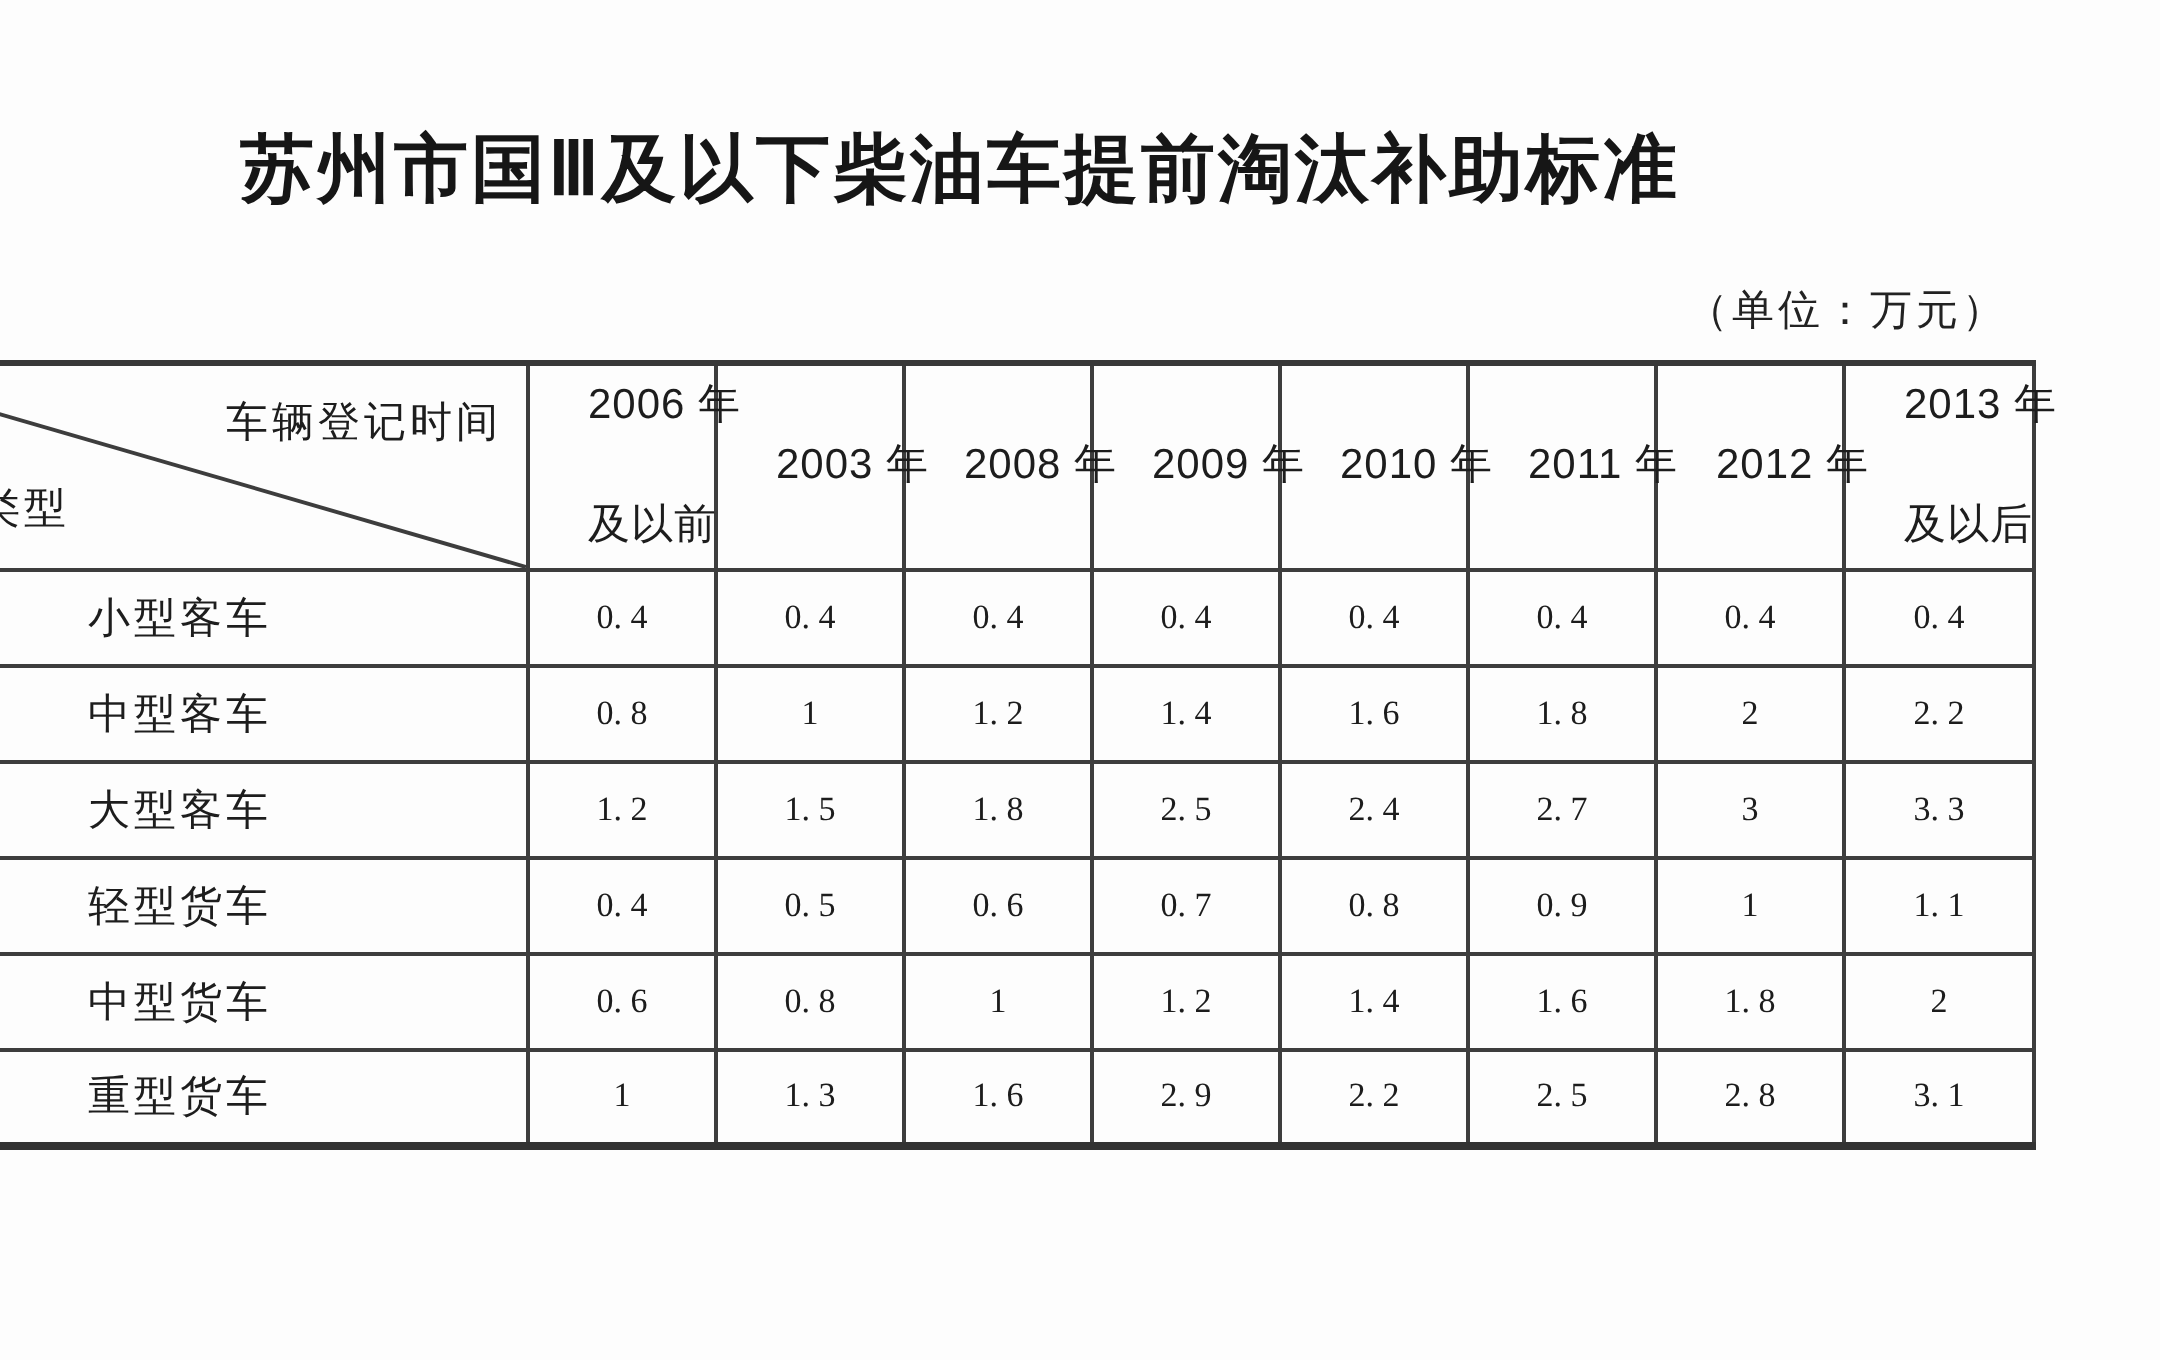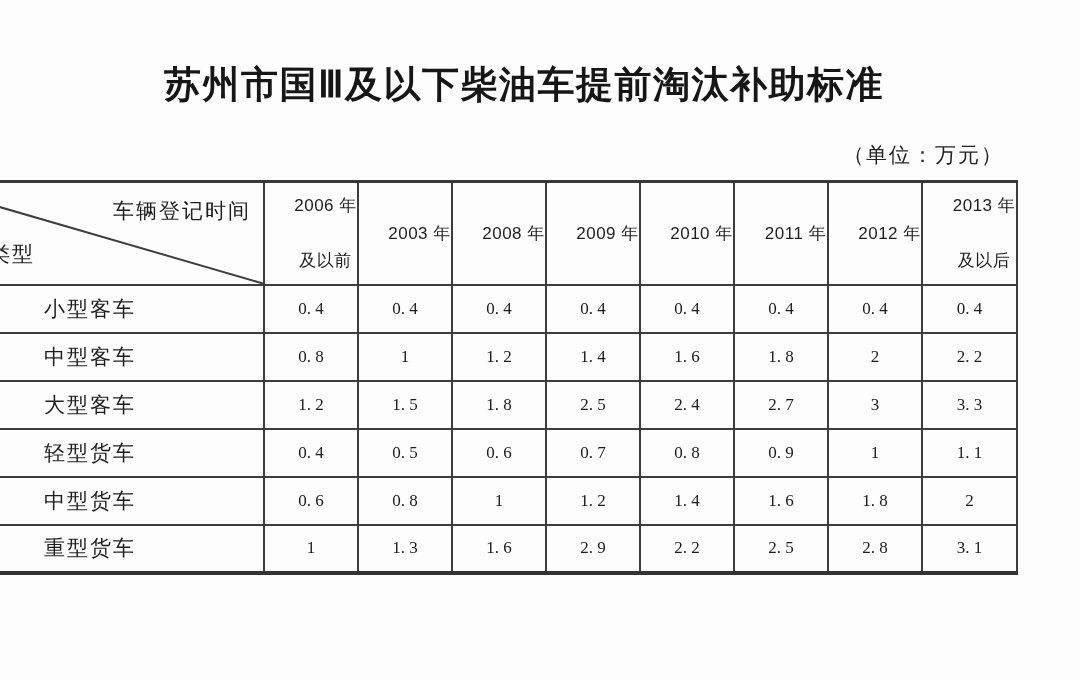--- a/index.html
+++ b/index.html
@@ -13,21 +13,20 @@
 
   .page-title {
     position: absolute;
     left: 120px;
     top: 60px;
     font-size: 37px;
     font-weight: 700;
     letter-spacing: 1.5px;
     color: #161616;
     white-space: nowrap;
-    margin-left: 44px;
   }
 
   .unit-note {
     position: absolute;
     top: 141px;
     left: 843px;
     font-size: 21px;
     letter-spacing: 2px;
     color: #222;
     white-space: nowrap;
@@ -87,21 +86,21 @@
   th.corner .bl-label {
     position: absolute;
     bottom: 16px;
     left: 72px;
     font-size: 21px;
     letter-spacing: 2px;
     white-space: nowrap;
   }
 
   th.year-th {
-    font-size: 17px;
+    font-size: 21px;
     letter-spacing: 0.5px;
     line-height: 1.25;
     white-space: nowrap;
     padding-left: 29px;
   }
   th.year-th .l2 { margin-top: 34px; }
 
   tbody th.row-label {
     font-size: 21px;
     letter-spacing: 2px;

